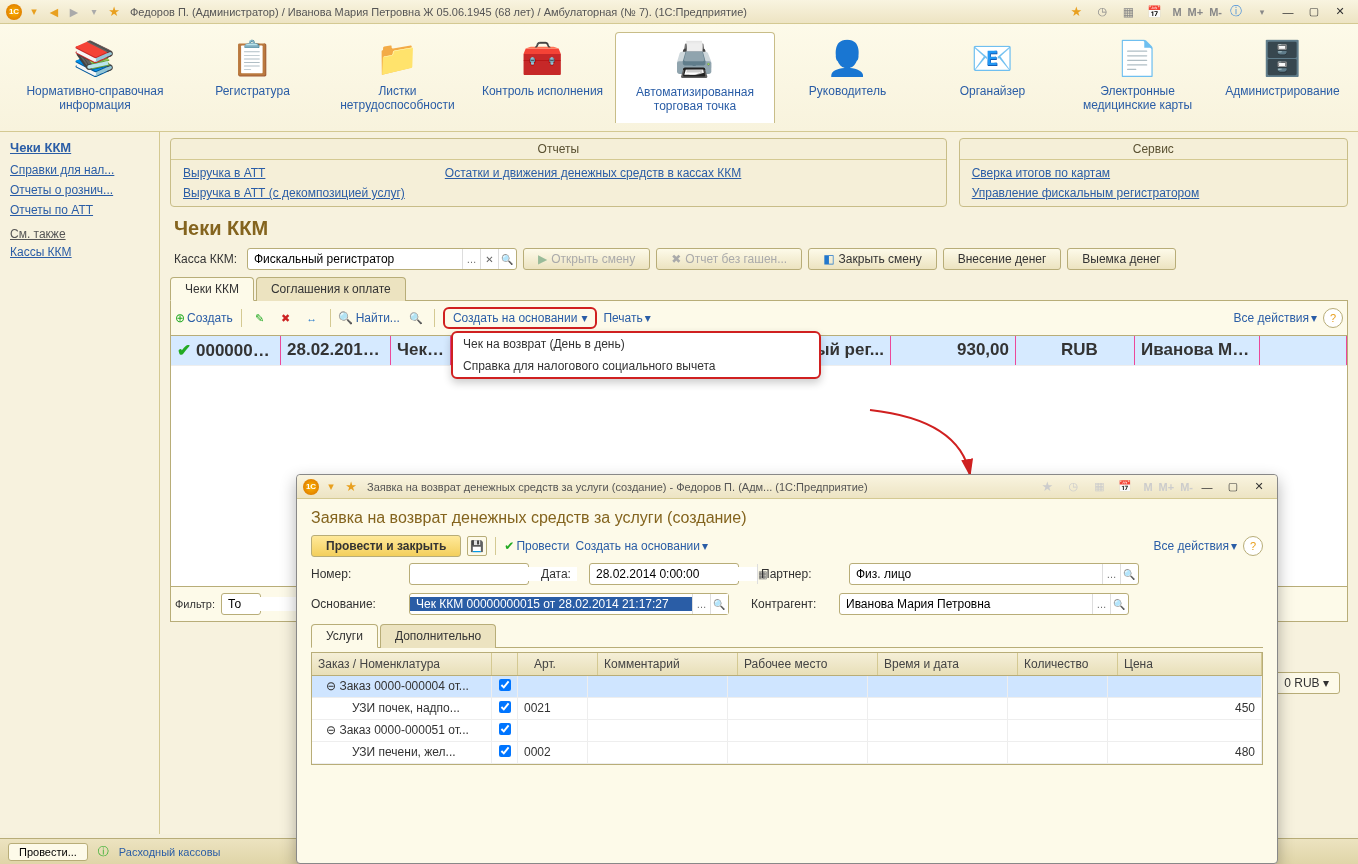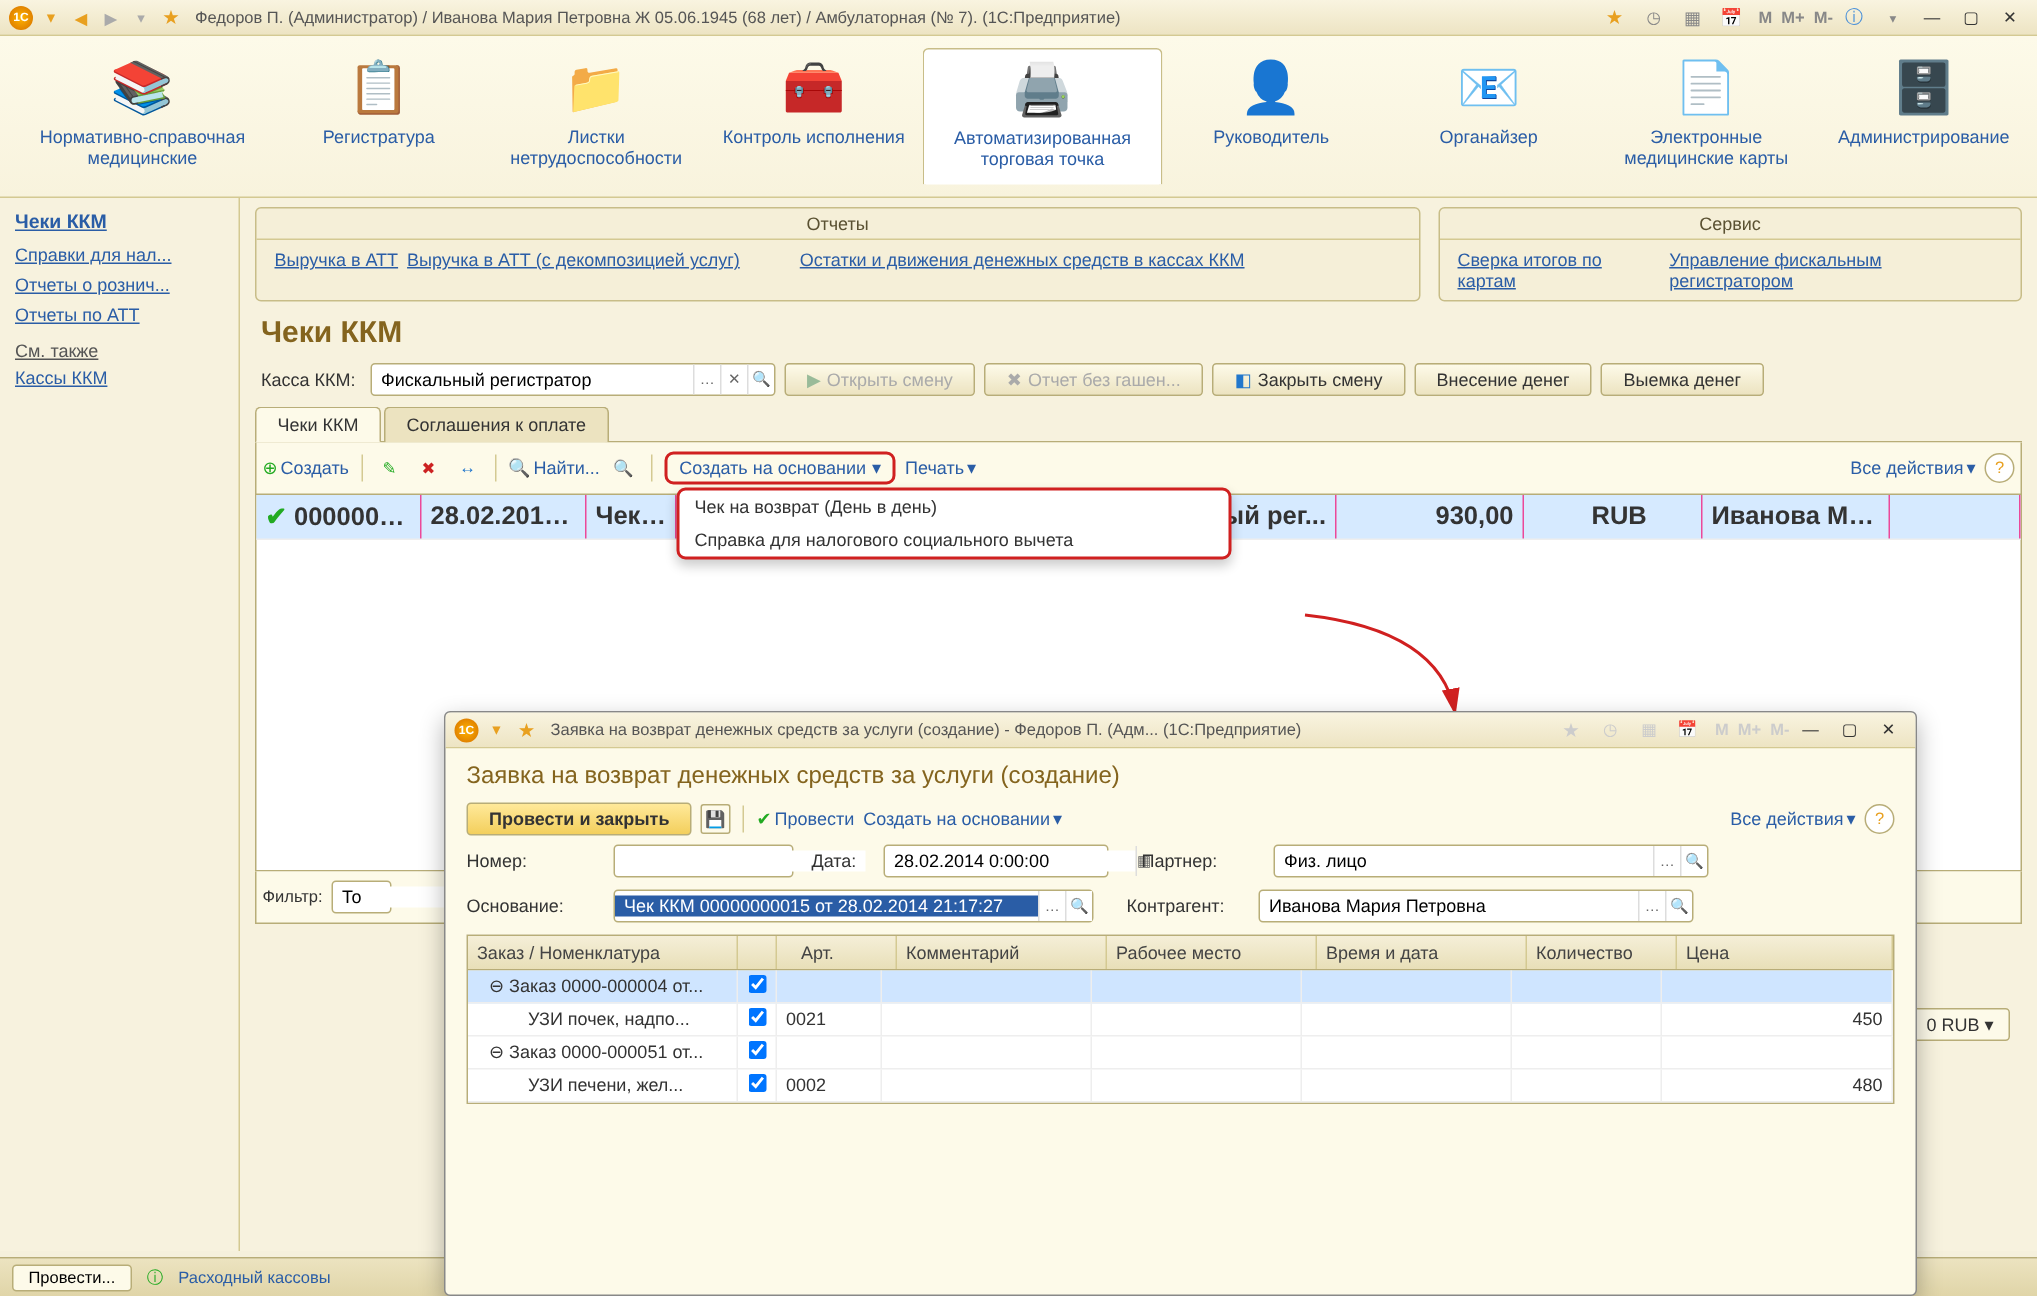--- a/index.html
+++ b/index.html
@@ -35,21 +35,21 @@
 .sidebar { width: 160px; padding: 8px 10px; background: #f7f2de; border-right: 1px solid #d4c992; }
 .sidebar .side-title { color: #2a5da6; font-weight: bold; font-size: 13px; text-decoration: underline; margin-bottom: 8px; display:block;}
 .sidebar .side-link { color: #2a5da6; font-size: 12px; display: block; margin-bottom: 6px; text-decoration: underline; cursor:pointer; white-space:nowrap; overflow:hidden; text-overflow:ellipsis;}
 .sidebar .side-sub { color: #555; font-size: 12px; margin-top: 10px; margin-bottom: 4px; text-decoration: underline;}
 
 .main { flex: 1; padding: 6px 10px 0 10px; background: #f7f2de; overflow:hidden; position:relative;}
 .panels-row { display: flex; gap: 12px; margin-bottom: 10px; }
 .panel { border: 1px solid #c8bd88; border-radius: 4px; background: #f5efd8; }
 .panel-header { text-align: center; color: #5a5132; font-size: 12px; padding: 3px; border-bottom: 1px solid #d4c992; }
 .panel-body { padding: 6px 12px; display: flex; gap: 40px; }
-.panel-col { display:flex; flex-direction:row; gap:6px; }
+.panel-col { display:flex; flex-direction:column; gap:6px; }
 .panel-link { color: #2a5da6; font-size: 12px; text-decoration: underline; cursor:pointer;}
 .panel.reports { flex: 2; }
 .panel.service { flex: 1; }
 
 h2.page-title { color: #84641e; font-size: 20px; font-weight: bold; margin: 4px 0 8px 4px; }
 
 .toolbar-row { display: flex; gap: 6px; align-items: center; margin-bottom: 6px; padding-left: 4px;}
 .toolbar-row label { color: #333; font-size: 12px; margin-right: 4px; }
 .combo { display: flex; align-items:center; border: 1px solid #b8ad78; background:#fff; border-radius: 3px; height: 22px; }
 .combo input { border: none; outline: none; padding: 0 6px; font-size: 12px; flex:1; }
@@ -133,21 +133,21 @@
     <span class="ico">▢</span>
     <span class="ico">✕</span>
   </div>
 </div>
 
 <div class="mainnav">
   <div class="mainnav-item first">
     <div class="icon-block">
         <span class="emoji">📚</span>
       </div>
-    <div class="label">Нормативно-справочная медицинские</div>
+    <div class="label">Нормативно-справочная информация</div>
   </div>
   <div class="mainnav-item">
     <div class="icon-block">
         <span class="emoji">📋</span>
       </div>
     <div class="label">Регистратура</div>
   </div>
   <div class="mainnav-item">
     <div class="icon-block">
         <span class="emoji">📁</span>
@@ -399,20 +399,24 @@
           <span class="cbtn" style="background:#fff;">🔍</span>
         </div>
       <label style="width:80px;margin-left:14px;">Контрагент:</label>
       <div class="combo" style="width:290px;">
           <input value="Иванова Мария Петровна" style="">
           <span class="cbtn">…</span>
           <span class="cbtn">🔍</span>
         </div>
     </div>
 
+    <div class="tabs">
+      <div class="tab active">Услуги</div>
+      <div class="tab">Дополнительно</div>
+    </div>
 
     <div class="child-grid">
       <div class="cghead">
         <div class="cgh" style="width:180px;">Заказ / Номенклатура</div>
         <div class="cgh" style="width:26px;"></div>
         <div class="cgh" style="width:70px;margin-left:10px;">Арт.</div>
         <div class="cgh" style="width:140px;">Комментарий</div>
         <div class="cgh" style="width:140px;">Рабочее место</div>
         <div class="cgh" style="width:140px;">Время и дата</div>
         <div class="cgh" style="width:100px;">Количество</div>

